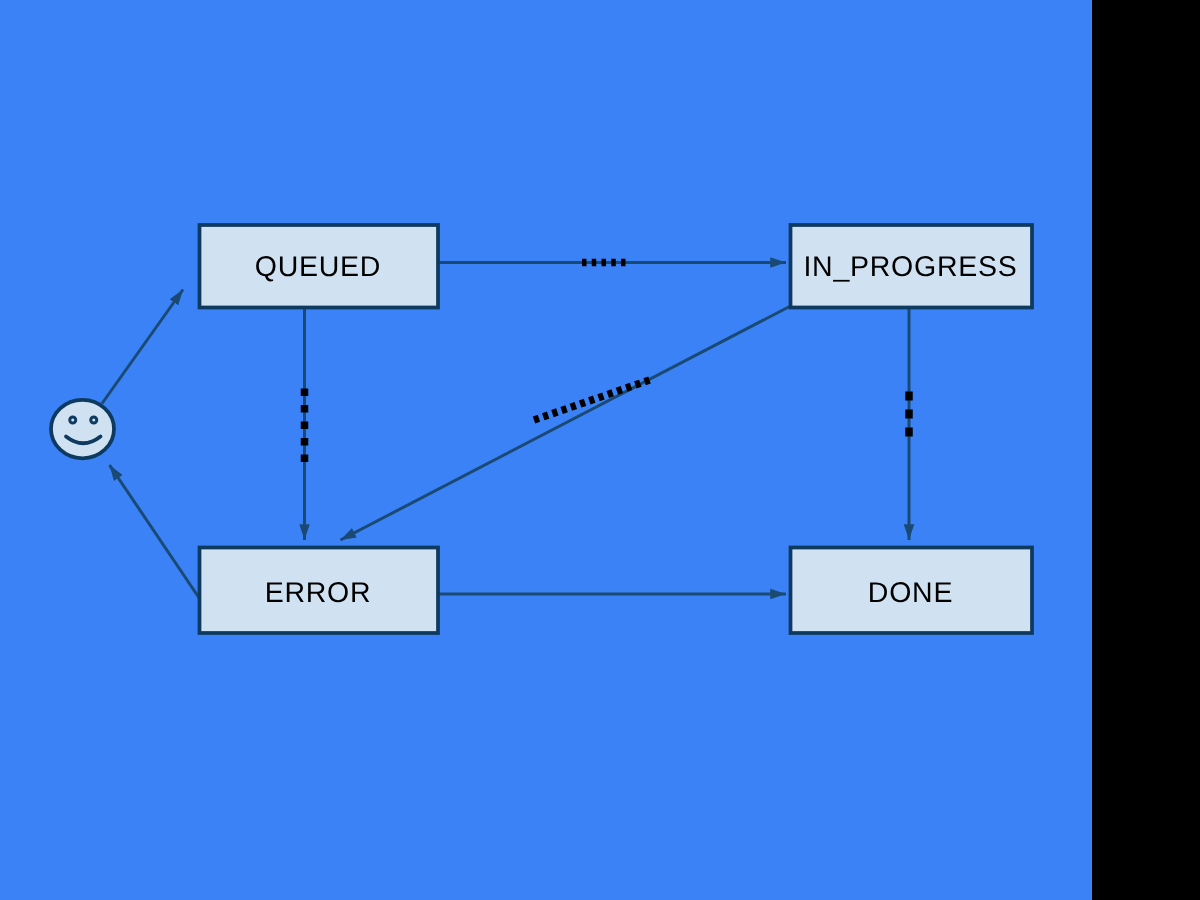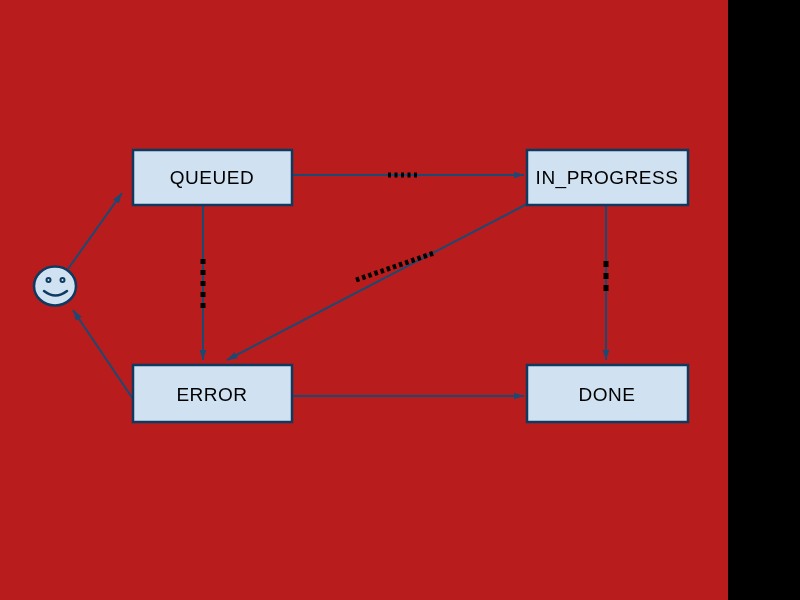--- a/index.html
+++ b/index.html
@@ -8,21 +8,21 @@
     background: #000000;
     width: 800px;
     height: 600px;
     overflow: hidden;
     font-family: "Liberation Sans", sans-serif;
   }
   .stage {
     position: relative;
     width: 728px;
     height: 600px;
-    background: #b91c1c;
+    background: #3b82f6;
   }
   svg { display: block; }
   .node-box {
     fill: #d0e2f2;
     stroke: #0e3a5f;
     stroke-width: 2.5;
   }
   .node-label {
     fill: #000000;
     font-family: "Liberation Sans", sans-serif;

